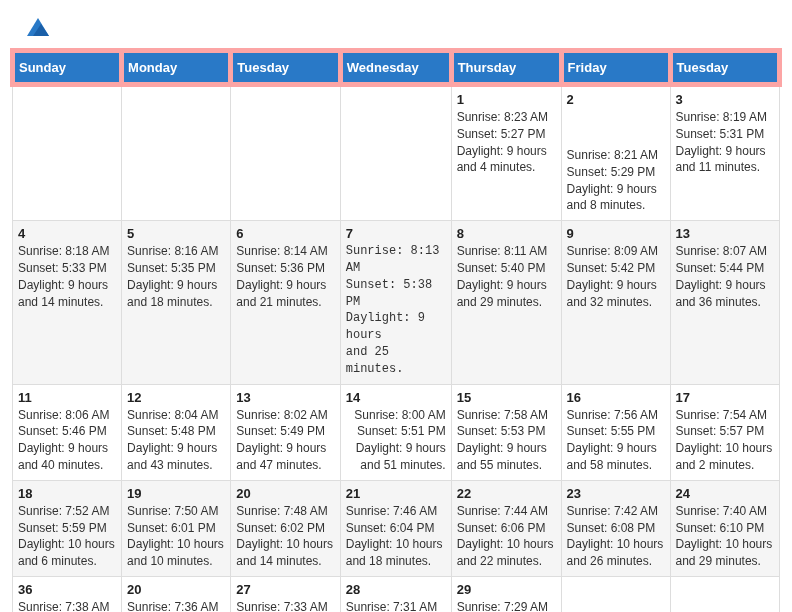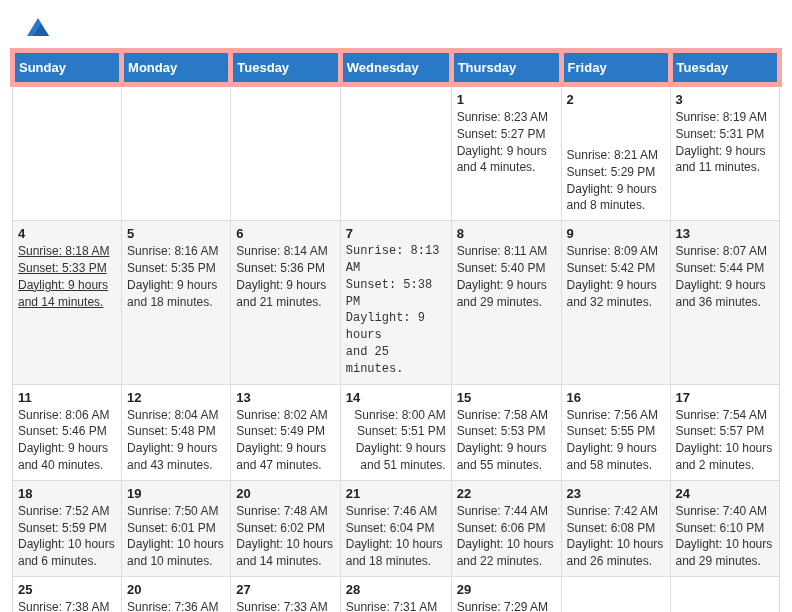--- a/index.html
+++ b/index.html
@@ -145,21 +145,21 @@
             <span class="day-num">3</span>
             <div class="day-info" style="white-space: pre-line;">Sunrise: 8:19 AM
 Sunset: 5:31 PM
 Daylight: 9 hours
 and 11 minutes.</div>
           </td>
         </tr>
         <tr>
           <td>
             <span class="day-num">4</span>
-            <div class="day-info" style="white-space: pre-line; text-decoration: underline;">Sunrise: 8:18 AM
+            <div class="day-info" style="white-space: pre-line;">Sunrise: 8:18 AM
 Sunset: 5:33 PM
 Daylight: 9 hours
 and 14 minutes.</div>
           </td>
           <td>
             <span class="day-num">5</span>
             <div class="day-info" style="white-space: pre-line;">Sunrise: 8:16 AM
 Sunset: 5:35 PM
 Daylight: 9 hours
 and 18 minutes.</div>
@@ -297,21 +297,21 @@
           <td>
             <span class="day-num">24</span>
             <div class="day-info" style="white-space: pre-line;">Sunrise: 7:40 AM
 Sunset: 6:10 PM
 Daylight: 10 hours
 and 29 minutes.</div>
           </td>
         </tr>
         <tr>
           <td>
-            <span class="day-num">25</span>
+            <span class="day-num">36</span>
             <div class="day-info" style="white-space: pre-line;">Sunrise: 7:38 AM
 Sunset: 6:12 PM
 Daylight: 10 hours
 and 33 minutes.</div>
           </td>
           <td>
             <span class="day-num">20</span>
             <div class="day-info" style="white-space: pre-line;">Sunrise: 7:36 AM
 Sunset: 6:13 PM
 Daylight: 10 hours

